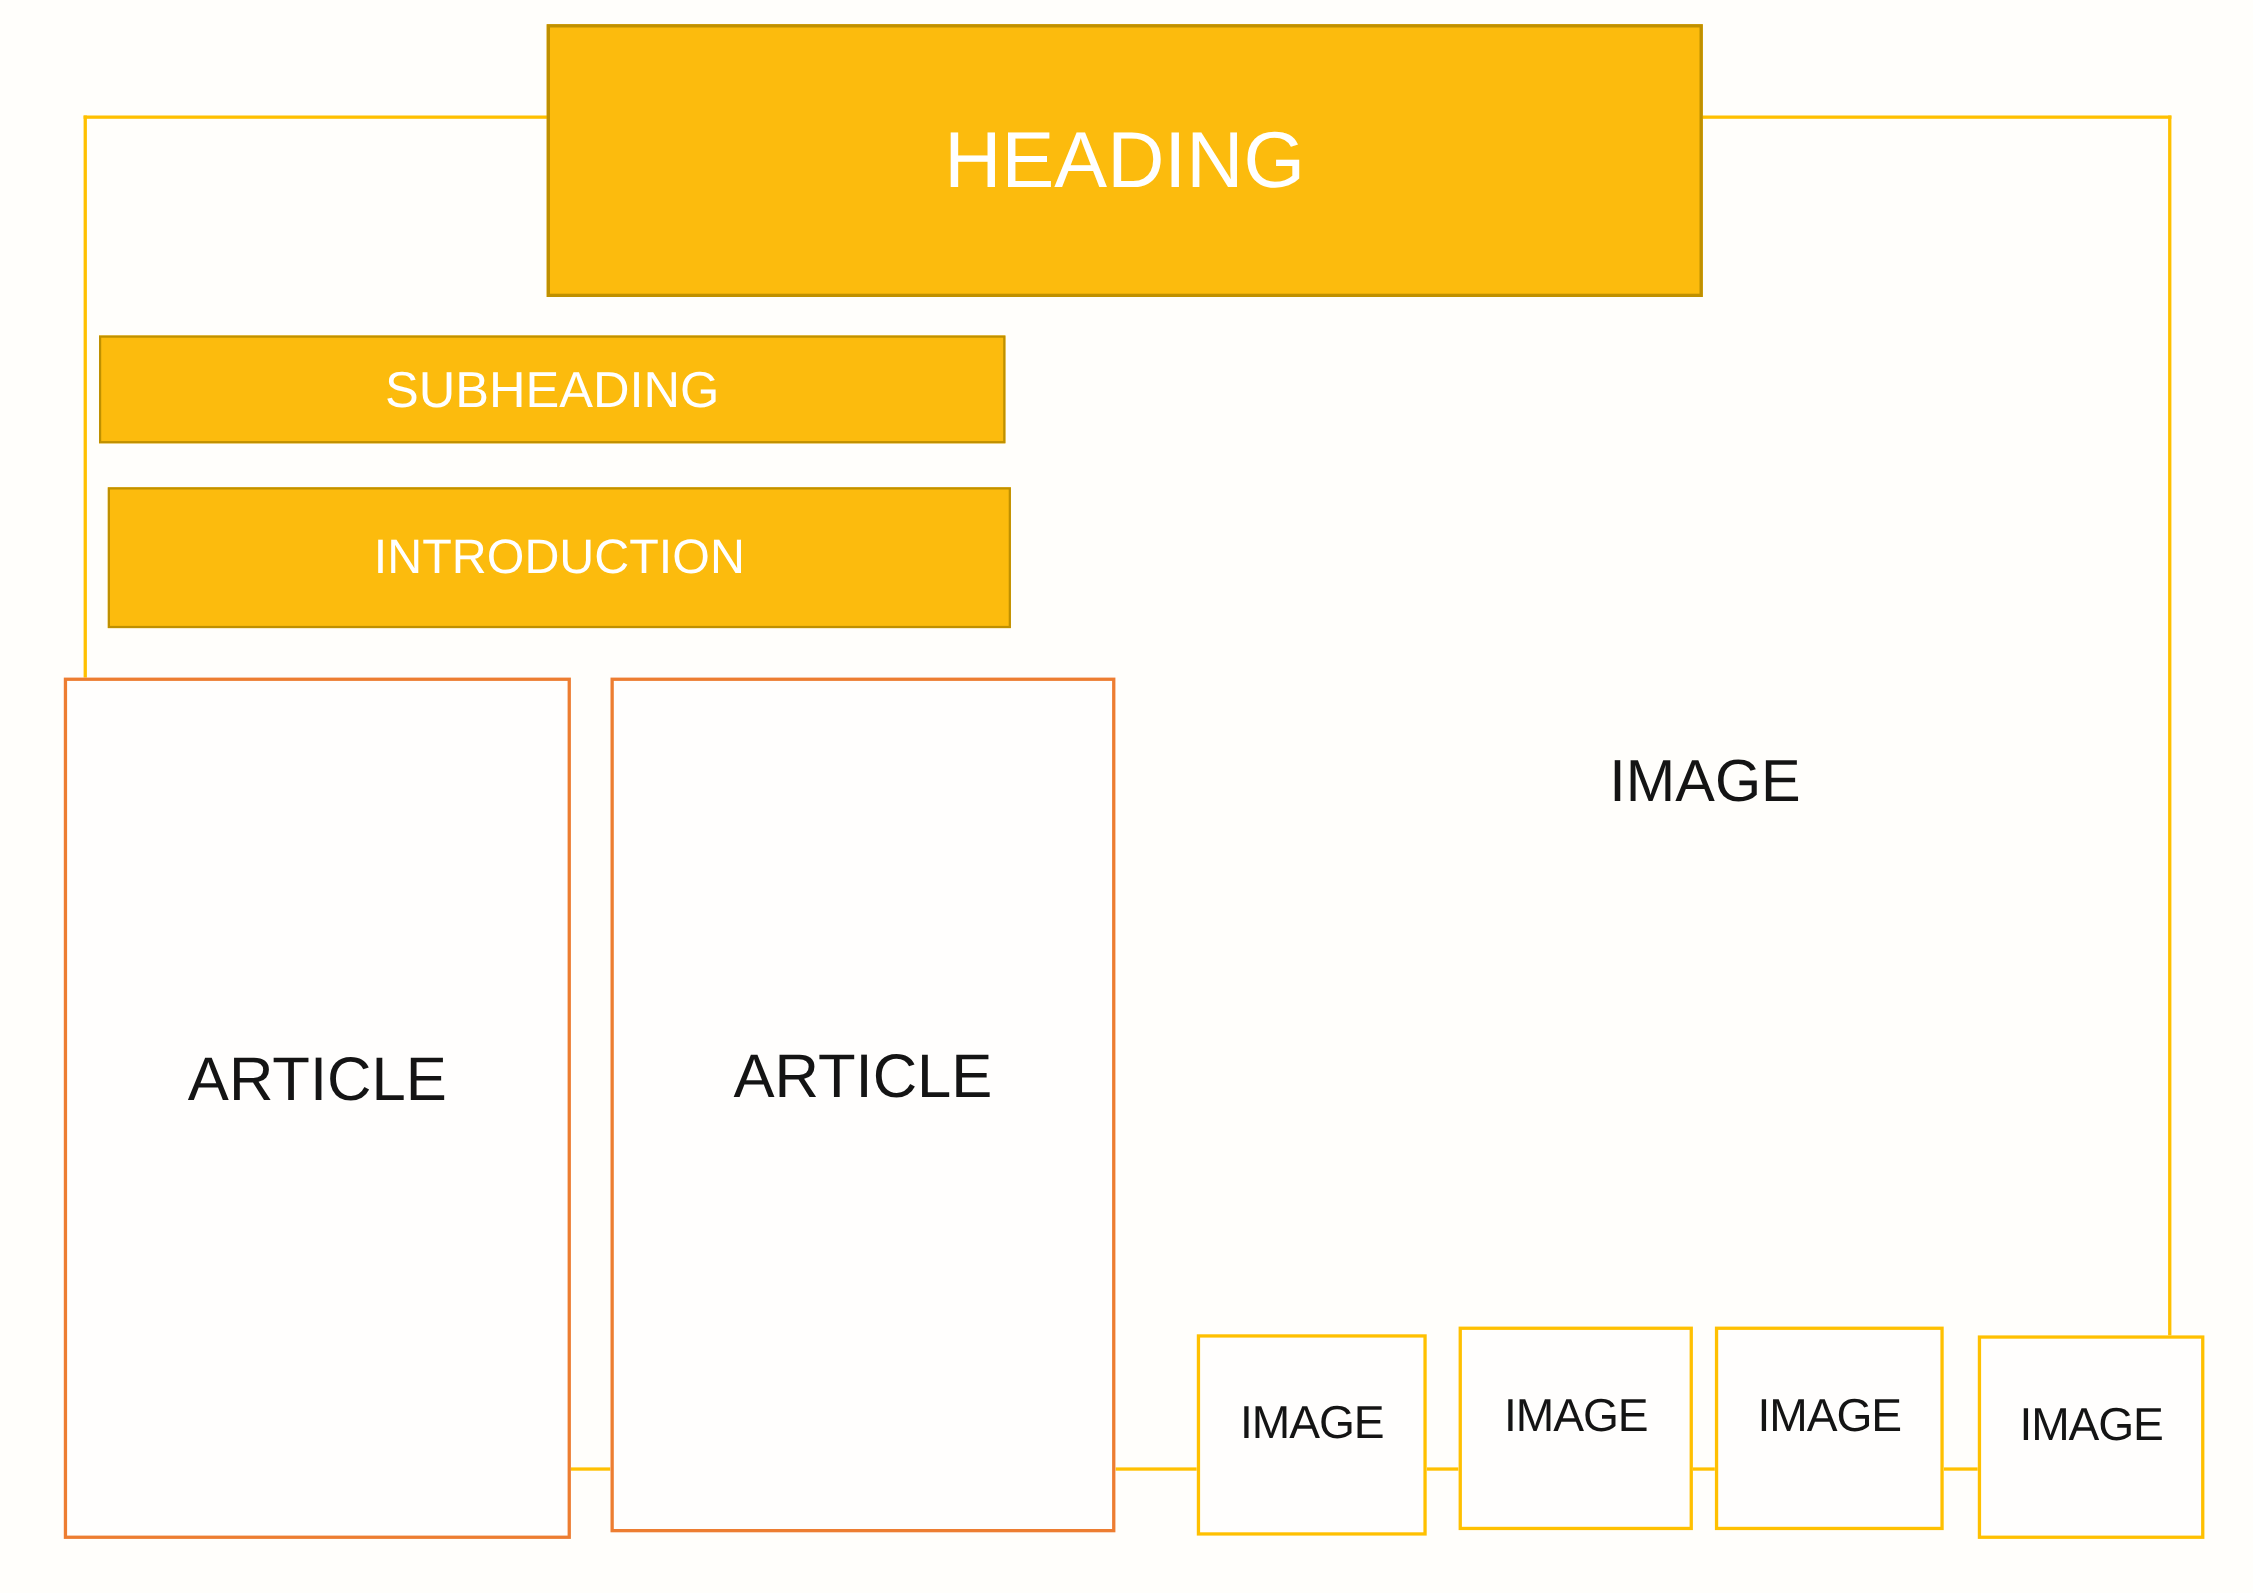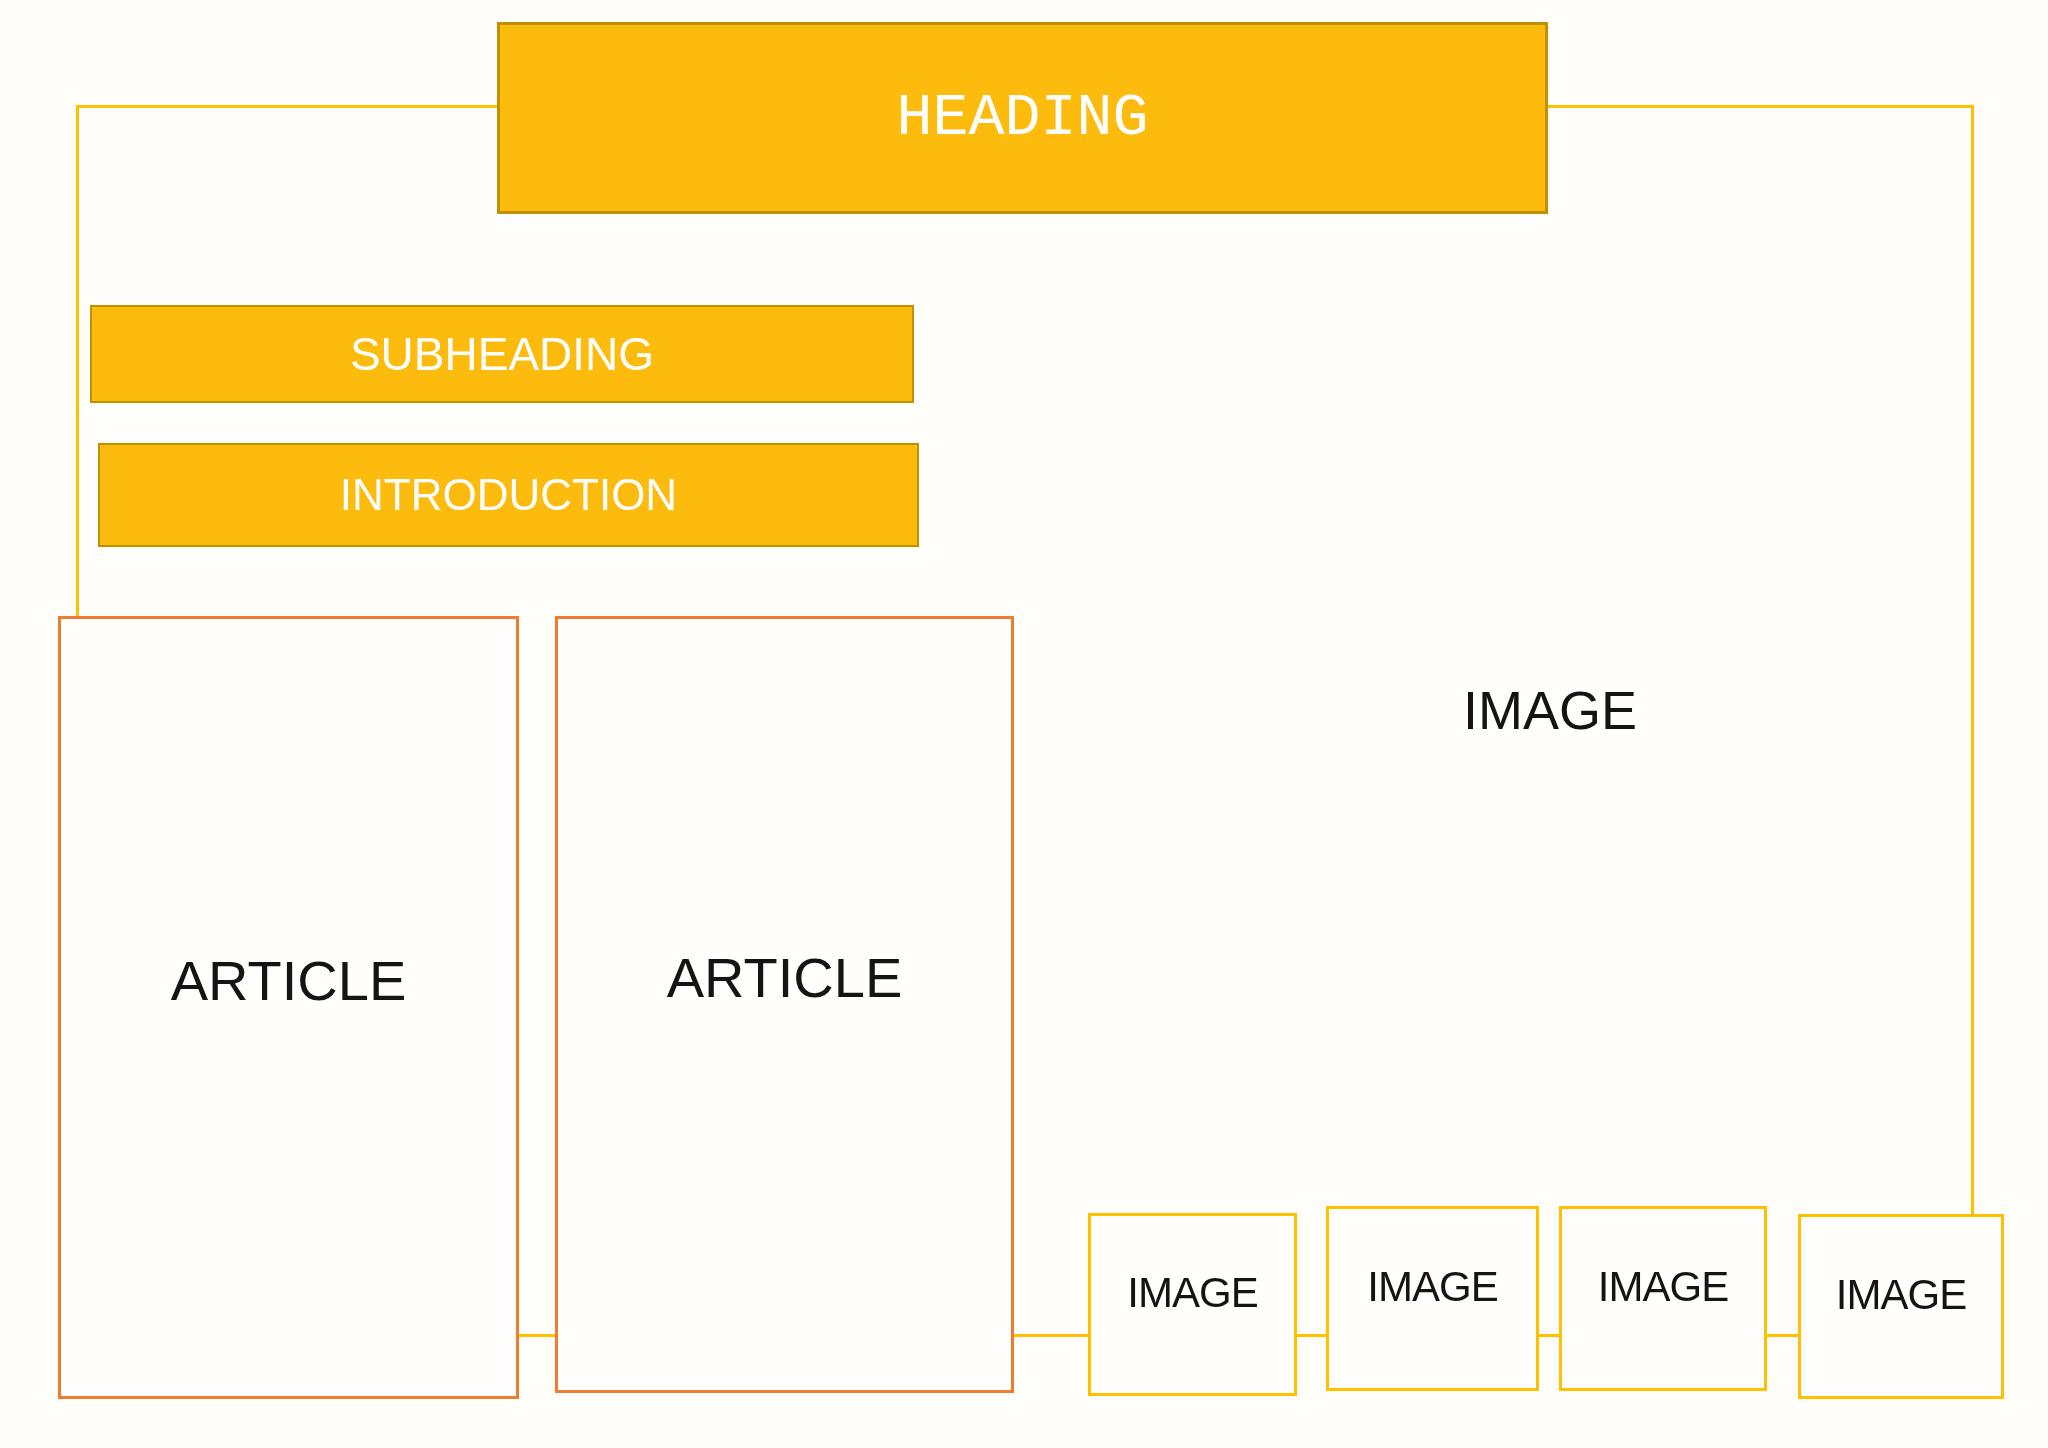--- a/index.html
+++ b/index.html
@@ -32,23 +32,23 @@
   .conn-t2-t3{left:1539px;width:20px;}
   .conn-t3-t4{left:1767px;width:31px;}
   
   .goldbox{
     position:absolute;z-index:3;
     background:var(--gold-fill);
     border:3px solid var(--gold-fill-border);
     display:flex;align-items:center;justify-content:center;
     color:var(--label-light);
   }
-  .heading-box{left:497px;top:22px;width:1051px;height:192px;font-size:60px;font-family:Liberation Mono, monospace;}
+  .heading-box{left:497px;top:22px;width:1051px;height:248px;font-size:72px;}
   .subheading-box{left:90px;top:305px;width:824px;height:98px;font-size:46px;border-width:2px;}
-  .introduction-box{left:98px;top:443px;width:821px;height:104px;font-size:44px;border-width:2px;}
+  .introduction-box{left:98px;top:443px;width:821px;height:128px;font-size:44px;border-width:2px;}
   
   .framebox{
     position:absolute;z-index:2;
     background:#FFFEFD;
     display:flex;align-items:center;justify-content:center;
     color:var(--label-dark);
   }
   .article-box{border:3px solid var(--article-border);font-size:56px;}
   .article-1{left:58px;top:616px;width:461px;height:783px;}
   .article-2{left:555px;top:616px;width:459px;height:777px;}

